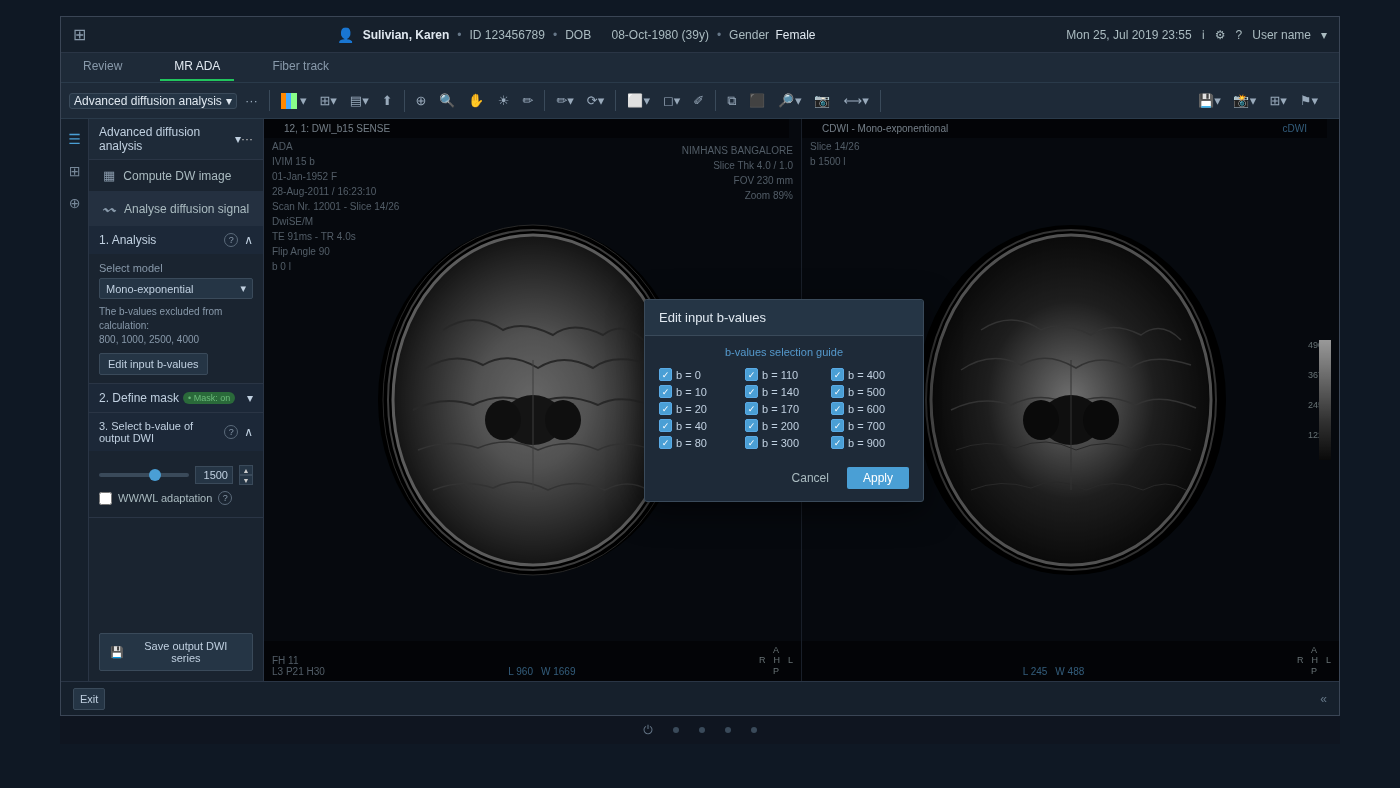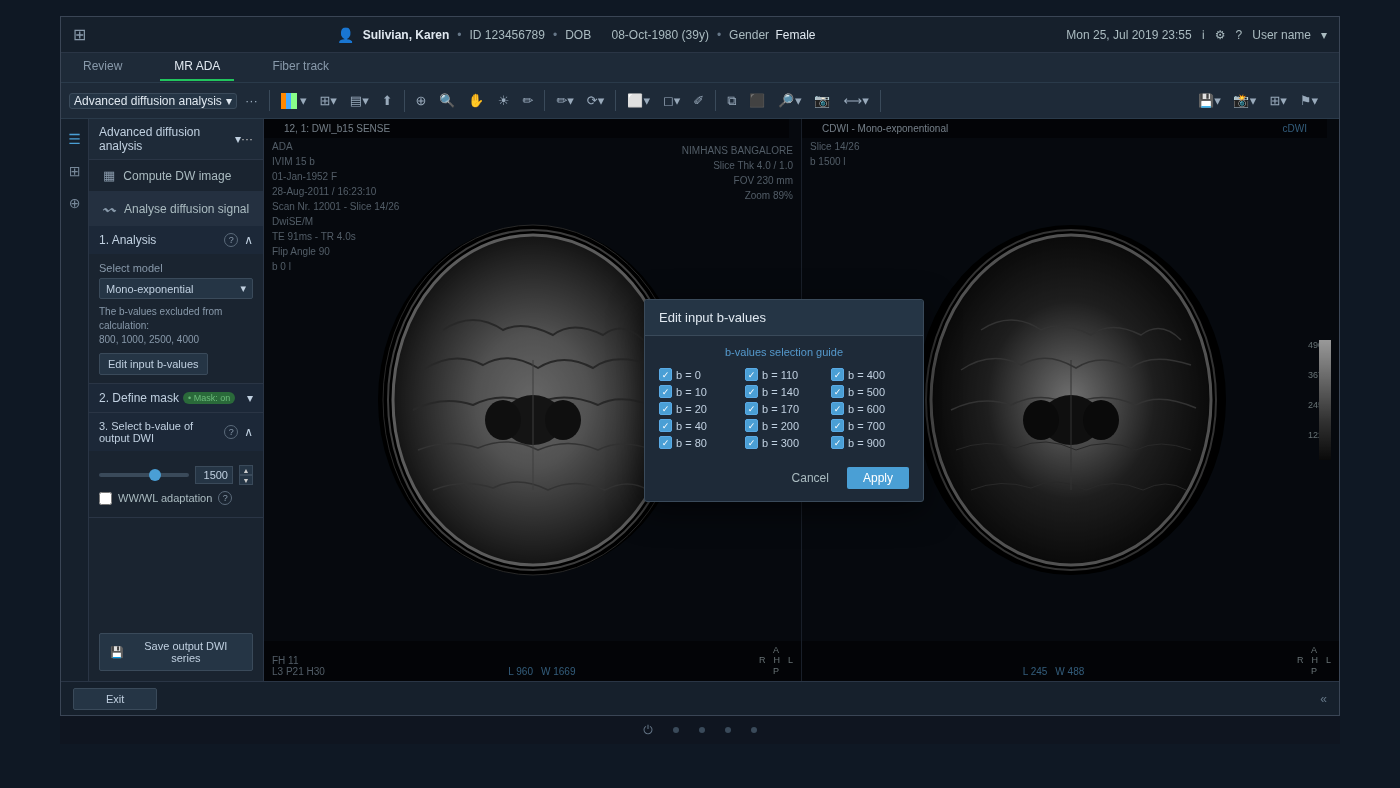--- a/index.html
+++ b/index.html
@@ -407,21 +407,21 @@
       align-items: center;
       padding: 0 12px;
       justify-content: space-between;
       border-top: 1px solid #2a3545;
     }
     .exit-btn {
       background: #253545;
       border: 1px solid #3a4a5a;
       color: #c0d0e0;
       font-size: 11px;
-      padding: 4px 32px;
+      padding: 4px 6px;
       cursor: pointer;
       border-radius: 2px;
     }
     .collapse-btn {
       color: #667788;
       cursor: pointer;
       font-size: 12px;
     }
     
     .taskbar-bottom {

